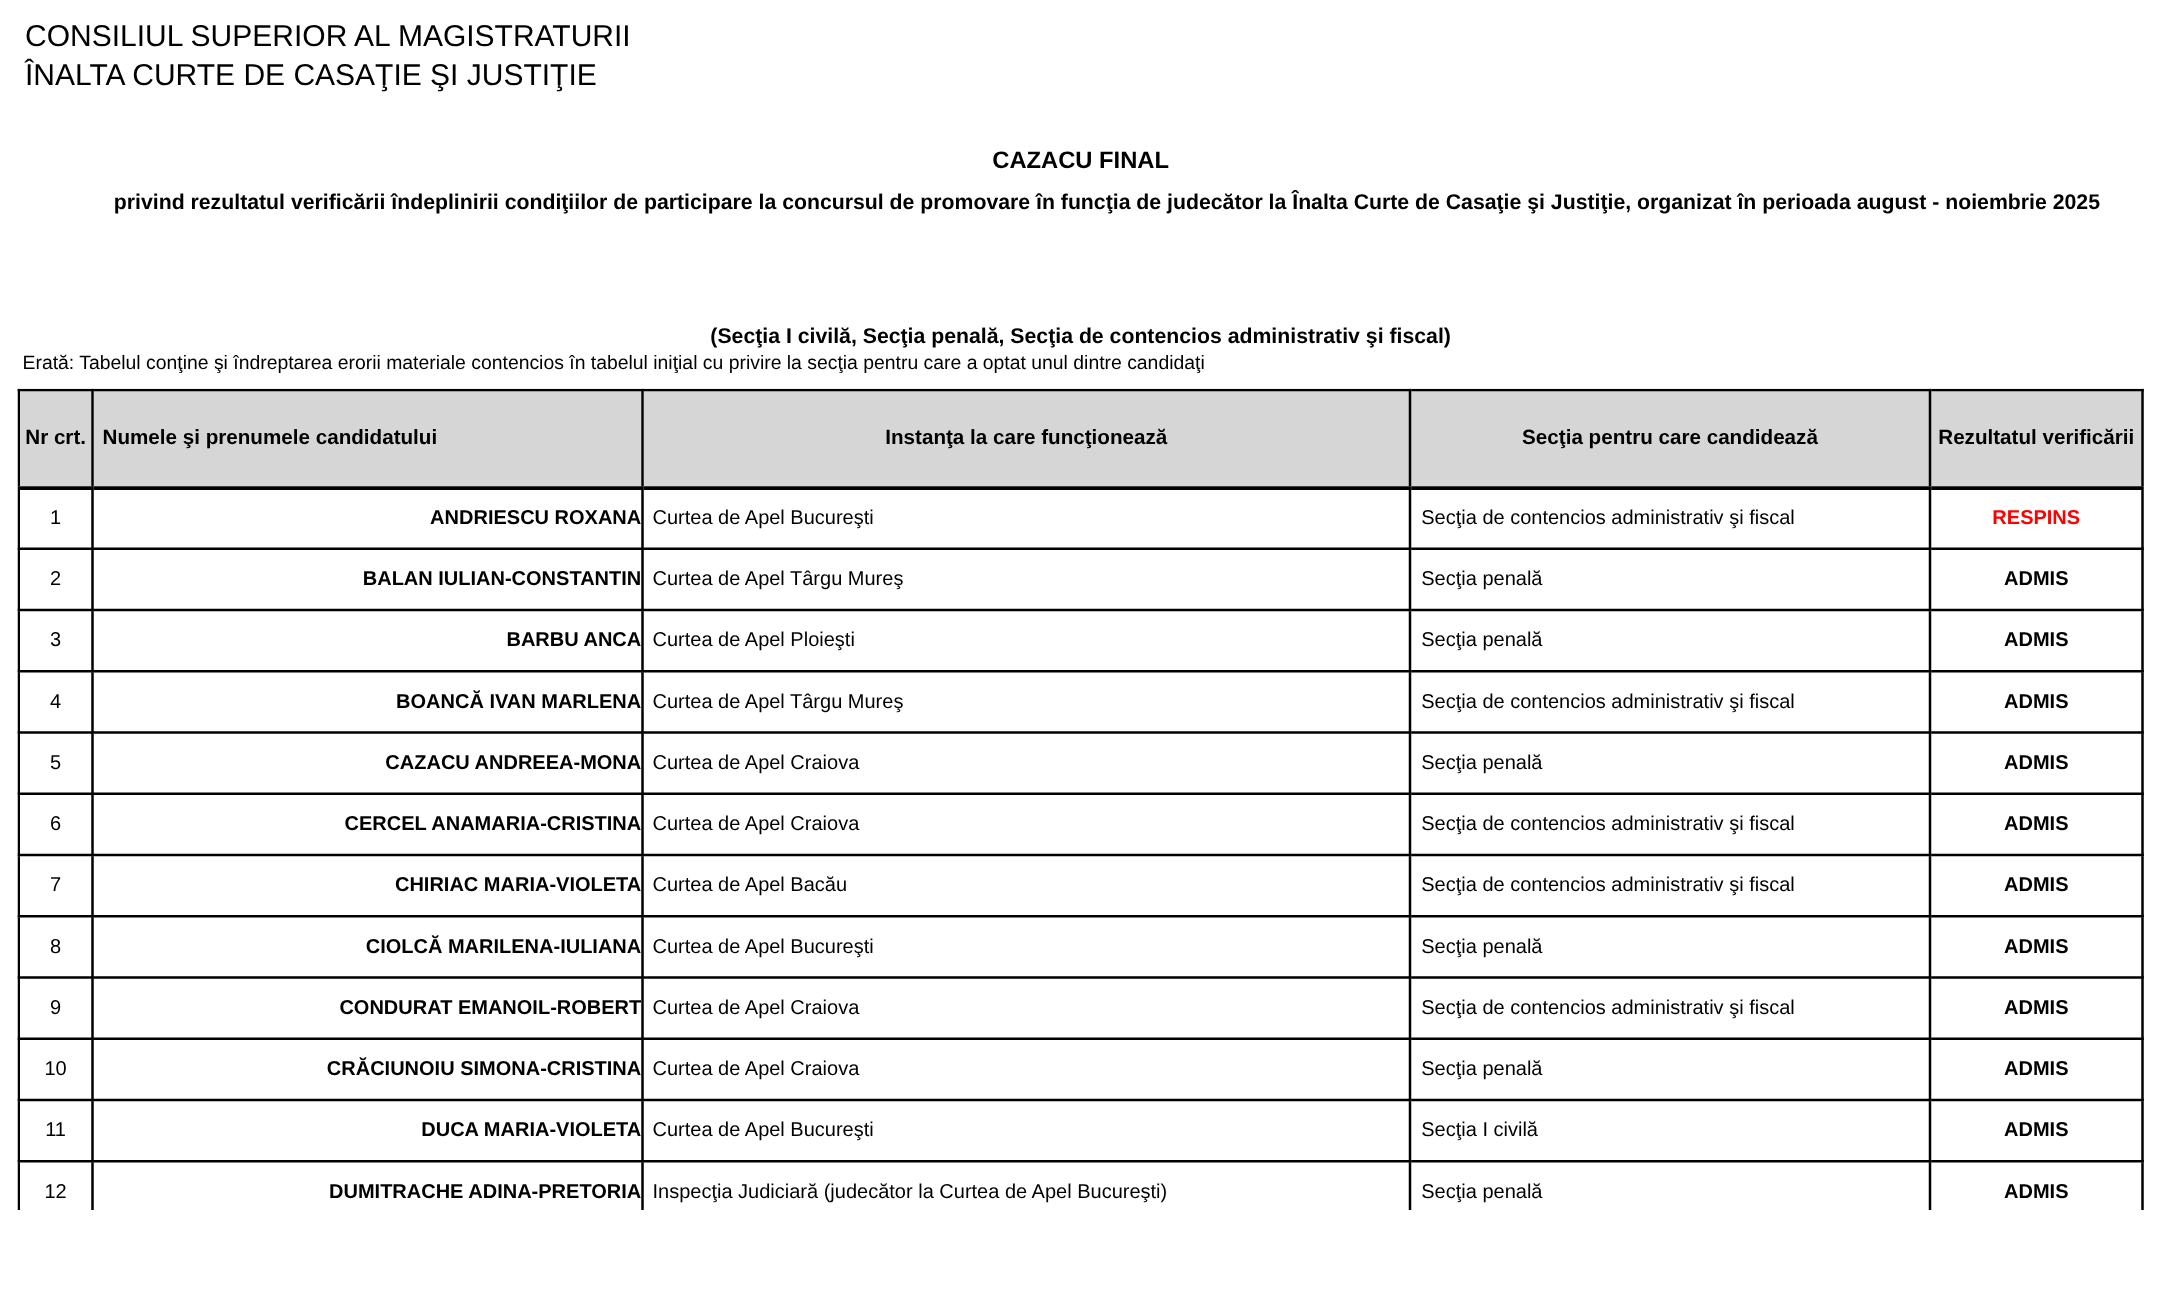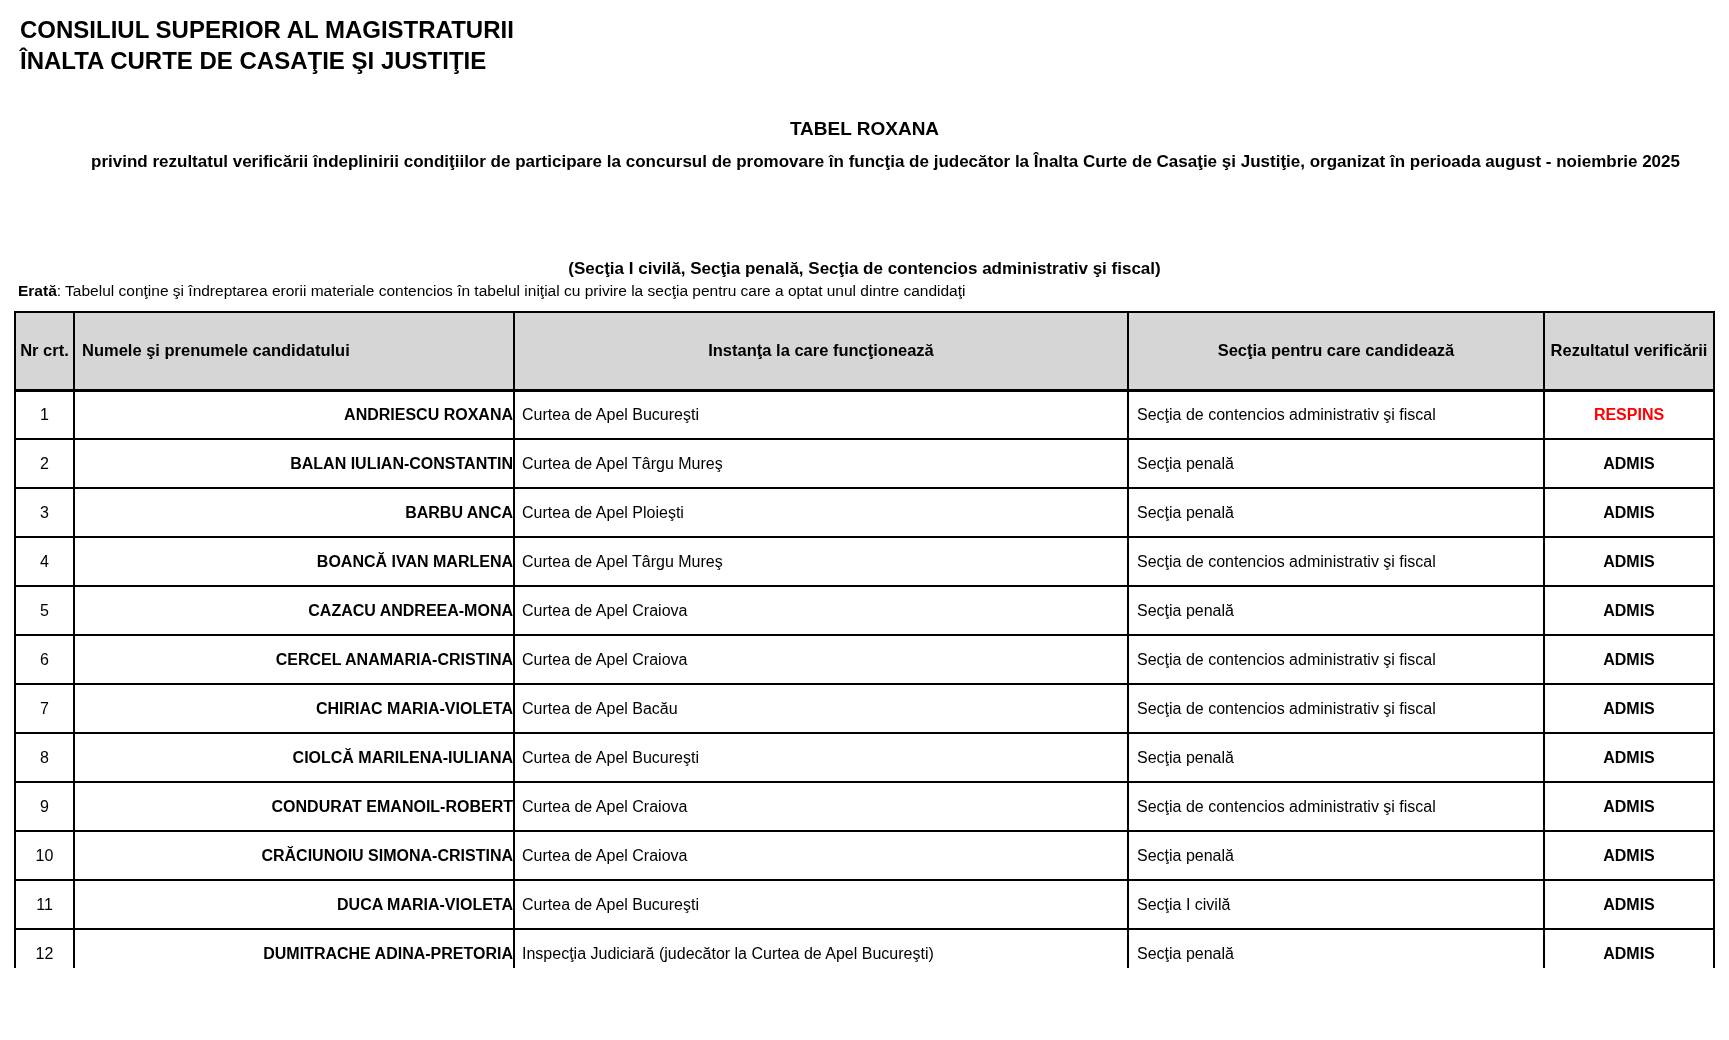--- a/index.html
+++ b/index.html
@@ -9,21 +9,21 @@
     background: #ffffff;
     color: #000;
     font-family: "Liberation Sans", sans-serif;
     overflow: hidden;
   }
   .org-block {
     position: absolute;
     left: 20px;
     top: 14px;
     font-size: 24px;
-    font-weight: bold;
+    font-weight: normal;
     line-height: 31px;
     white-space: nowrap;
   }
   .doc-title {
     position: absolute;
     left: 0; right: 0;
     top: 118px;
     text-align: center;
     font-size: 19px;
     font-weight: bold;
@@ -48,21 +48,21 @@
     font-size: 17px;
     font-weight: bold;
     margin-top: 46px;
   }
   .errata {
     position: absolute;
     left: 18px;
     top: 282px;
     font-size: 15.5px;
   }
-  .errata b { font-weight: bold; }
+  .errata b { font-weight: normal; }
   .table-clip {
     position: absolute;
     left: 14px;
     top: 311px;
     width: 1705px;
     height: 657px;
     overflow: hidden;
   }
   table.results {
     border-collapse: collapse;
@@ -104,21 +104,21 @@
   col.c5 { width: 170px; }
 </style>
 </head>
 <body>
 
 <div class="org-block">
   <div>CONSILIUL SUPERIOR AL MAGISTRATURII</div>
   <div>ÎNALTA CURTE DE CASAŢIE ŞI JUSTIŢIE</div>
 </div>
 
-<div class="doc-title">TABEL ROXANA</div>
+<div class="doc-title">CAZACU FINAL</div>
 
 <div class="doc-subtitle">privind rezultatul verificării îndeplinirii condiţiilor de participare  la concursul de promovare în funcţia de judecător la Înalta Curte de Casaţie şi Justiţie, organizat în perioada august - noiembrie 2025</div>
 
 <div class="sections-note">(Secţia I civilă, Secţia penală, Secţia de contencios administrativ şi fiscal)</div>
 
 <div class="errata"><b>Erată</b><span>: Tabelul conţine şi îndreptarea erorii materiale contencios în tabelul iniţial cu privire la secţia pentru care a optat unul dintre candidaţi</span></div>
 
 <div class="table-clip">
   <table class="results">
     <colgroup>

